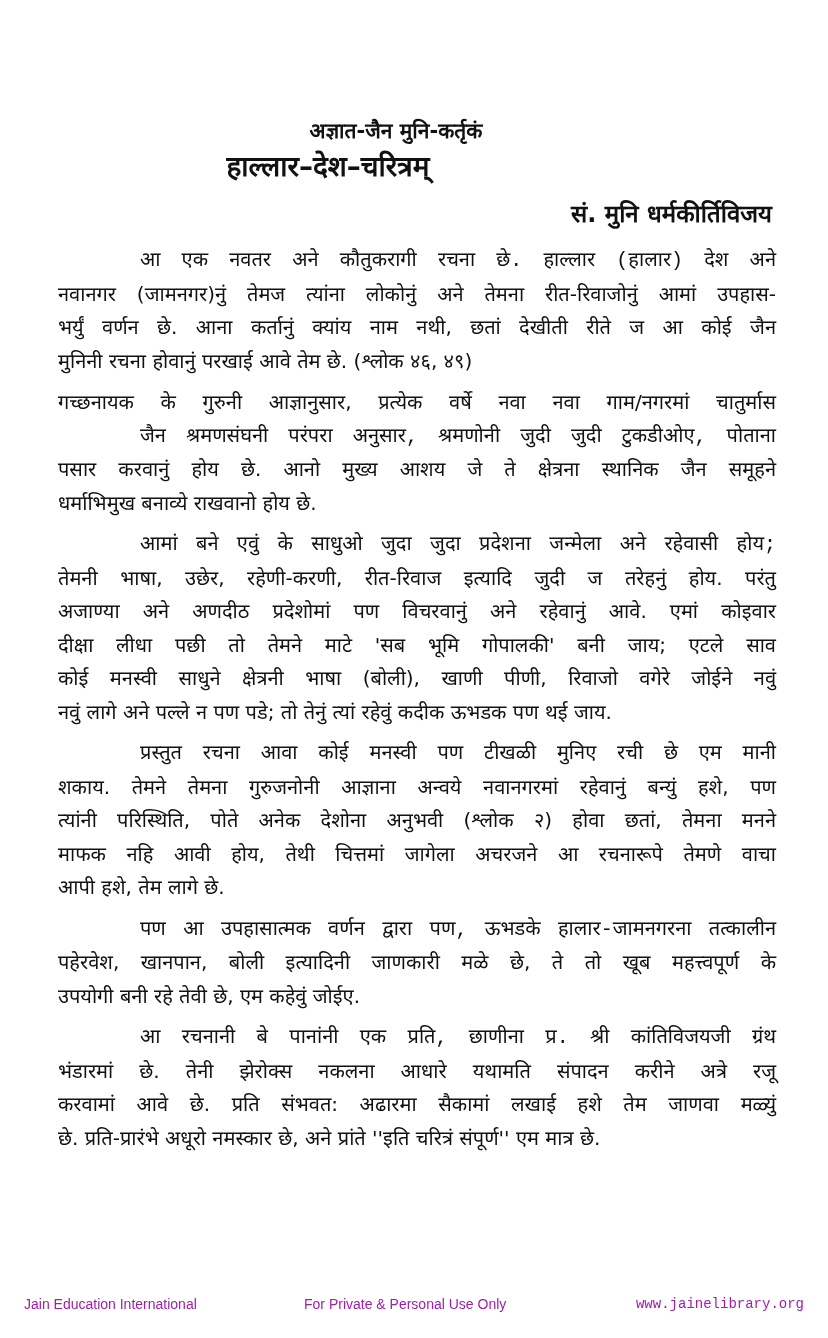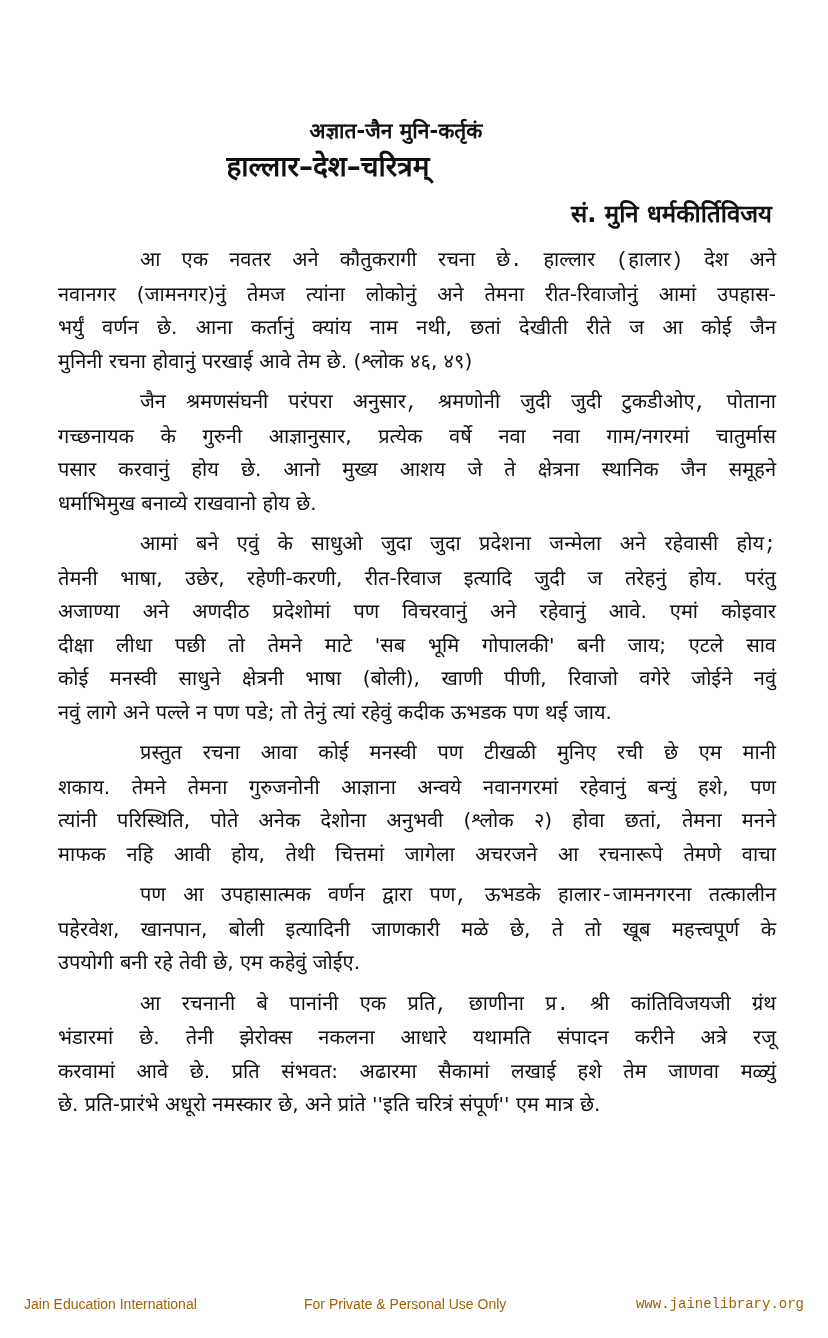--- a/index.html
+++ b/index.html
@@ -13,21 +13,21 @@
            font-size:28px; font-weight:bold; }
   .title span { position:relative; left:-20px; }
   .editor { position:absolute; top:196px; right:56px; font-size:24px; font-weight:bold; }
   .body { position:absolute; left:58px; top:244px; width:718px; }
   .line { height:33.5px; line-height:33.5px; font-size:20px; white-space:nowrap;
           text-align:justify; text-align-last:justify; overflow:visible; }
   .line.last { text-align-last:left; }
   .line.indent { padding-left:82px;font-family:Liberation Mono, monospace; }
   .para-gap { height:8px; }
   .footer { position:absolute; top:1296px; left:0; width:828px; height:22px;
-            font-family:"Liberation Sans", sans-serif; font-size:14px; color:#a16207; }
+            font-family:"Liberation Sans", sans-serif; font-size:14px; color:#a21caf; }
   .footer .f-left { position:absolute; left:24px; }
   .footer .f-mid { position:absolute; left:304px; }
   .footer .f-right { position:absolute; right:24px;font-family:Liberation Mono, monospace; }
 </style>
 </head>
 <body>
 
 <div class="page">
   <div class="subtitle"><span>अज्ञात-जैन मुनि-कर्तृकं</span></div>
   <div class="title"><span>हाल्लार–देश–चरित्रम्</span></div>
@@ -37,42 +37,43 @@
 
     <div>
       <div class="line indent">आ एक नवतर अने कौतुकरागी रचना छे.  हाल्लार (हालार) देश अने</div>
       <div class="line">नवानगर (जामनगर)नुं तेमज त्यांना लोकोनुं अने तेमना रीत-रिवाजोनुं आमां उपहास-</div>
       <div class="line">भर्युं वर्णन छे.  आना कर्तानुं क्यांय नाम नथी, छतां देखीती रीते ज आ कोई जैन</div>
       <div class="line last">मुनिनी रचना होवानुं परखाई आवे तेम छे. (श्लोक ४६, ४९)</div>
     </div>
     <div class="para-gap"></div>
 
     <div>
+      <div class="line">गच्छनायक के गुरुनी आज्ञानुसार, प्रत्येक वर्षे नवा नवा गाम/नगरमां चातुर्मास</div>
       <div class="line indent">जैन श्रमणसंघनी परंपरा अनुसार, श्रमणोनी जुदी जुदी टुकडीओए, पोताना</div>
-      <div class="line">गच्छनायक के गुरुनी आज्ञानुसार, प्रत्येक वर्षे नवा नवा गाम/नगरमां चातुर्मास</div>
       <div class="line">पसार करवानुं होय छे.  आनो मुख्य आशय जे ते क्षेत्रना स्थानिक जैन समूहने</div>
       <div class="line last">धर्माभिमुख बनाव्ये राखवानो होय छे.</div>
     </div>
     <div class="para-gap"></div>
 
     <div>
       <div class="line indent">आमां बने एवुं के साधुओ जुदा जुदा प्रदेशना जन्मेला अने रहेवासी होय;</div>
       <div class="line">तेमनी भाषा, उछेर, रहेणी-करणी, रीत-रिवाज इत्यादि जुदी ज तरेहनुं होय.  परंतु</div>
       <div class="line">अजाण्या अने अणदीठ प्रदेशोमां पण विचरवानुं अने रहेवानुं आवे.  एमां कोइवार</div>
       <div class="line">दीक्षा लीधा पछी तो तेमने माटे 'सब भूमि गोपालकी' बनी जाय; एटले साव</div>
       <div class="line">कोई मनस्वी साधुने क्षेत्रनी भाषा (बोली), खाणी पीणी, रिवाजो वगेरे जोईने नवुं</div>
       <div class="line last">नवुं लागे अने पल्ले न पण पडे; तो तेनुं त्यां रहेवुं कदीक ऊभडक पण थई जाय.</div>
     </div>
     <div class="para-gap"></div>
 
     <div>
       <div class="line indent">प्रस्तुत रचना आवा कोई मनस्वी पण टीखळी मुनिए रची छे एम मानी</div>
       <div class="line">शकाय.  तेमने तेमना गुरुजनोनी आज्ञाना अन्वये नवानगरमां रहेवानुं बन्युं हशे, पण</div>
       <div class="line">त्यांनी परिस्थिति, पोते अनेक देशोना अनुभवी (श्लोक २) होवा छतां, तेमना मनने</div>
       <div class="line">माफक नहि आवी होय, तेथी चित्तमां जागेला अचरजने आ रचनारूपे तेमणे वाचा</div>
+      <div class="line last">आपी हशे, तेम लागे छे.</div>
     </div>
     <div class="para-gap"></div>
 
     <div>
       <div class="line indent">पण आ उपहासात्मक वर्णन द्वारा पण, ऊभडके हालार-जामनगरना तत्कालीन</div>
       <div class="line">पहेरवेश, खानपान, बोली इत्यादिनी जाणकारी मळे छे, ते तो खूब महत्त्वपूर्ण के</div>
       <div class="line last">उपयोगी बनी रहे तेवी छे, एम कहेवुं जोईए.</div>
     </div>
     <div class="para-gap"></div>
 

